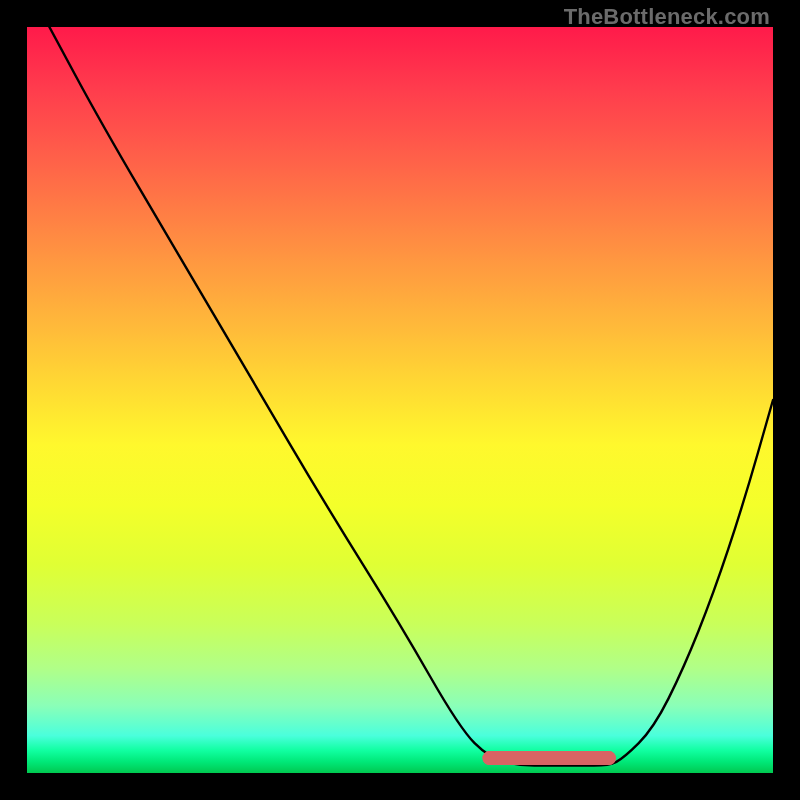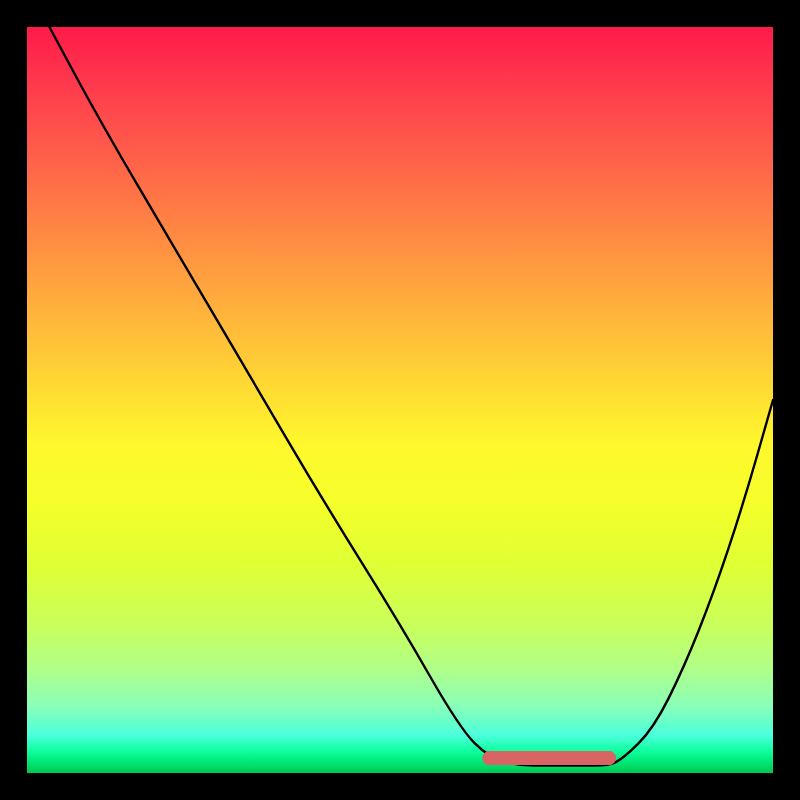--- a/index.html
+++ b/index.html
@@ -70,14 +70,15 @@
     <svg class="curve" viewBox="0 0 746 746" preserveAspectRatio="none">
       <path d="M 22.38 0 Q 22.38 0 48.49 48.49000000000001 Q 74.60000000000001 96.98000000000002 111.9 160.39000000000004 Q 149.20000000000002 223.80000000000007 186.5 287.21000000000004 Q 223.79999999999998 350.62 261.1 414.03 Q 298.40000000000003 477.44 335.70000000000005 537.12 Q 373 596.8 402.84 649.02 Q 432.67999999999995 701.24 447.59999999999997 716.1600000000001 Q 462.52 731.08 477.44 734.81 Q 492.36 738.54 507.28 738.54 Q 522.1999999999999 738.54 537.1199999999999 738.54 Q 552.04 738.54 566.96 738.54 Q 581.88 738.54 589.34 734.81 Q 596.8000000000001 731.08 611.72 716.1600000000001 Q 626.64 701.24 641.56 671.4 Q 656.48 641.56 671.4000000000001 604.26 Q 686.32 566.96 701.24 522.2 Q 716.16 477.44 731.0799999999999 425.22 T 746 373" fill="none" stroke="#000" stroke-width="2.4" stroke-linecap="round" stroke-linejoin="round"></path>
     </svg>
     <svg class="curve" viewBox="0 0 746 746" preserveAspectRatio="none" style="pointer-events:none">
       <path d="M 462.52 731.08 L 581.88 731.08" fill="none" stroke="#d86464" stroke-width="14" stroke-linecap="round"></path>
       <circle r="7" fill="#d86464" cx="462.52" cy="731.08"></circle>
       <circle r="7" fill="#d86464" cx="581.88" cy="731.08"></circle>
     </svg>
   </div>
 
+  <div class="attribution">TheBottleneck.com</div>
 
 </div>
 
 </body></html>

